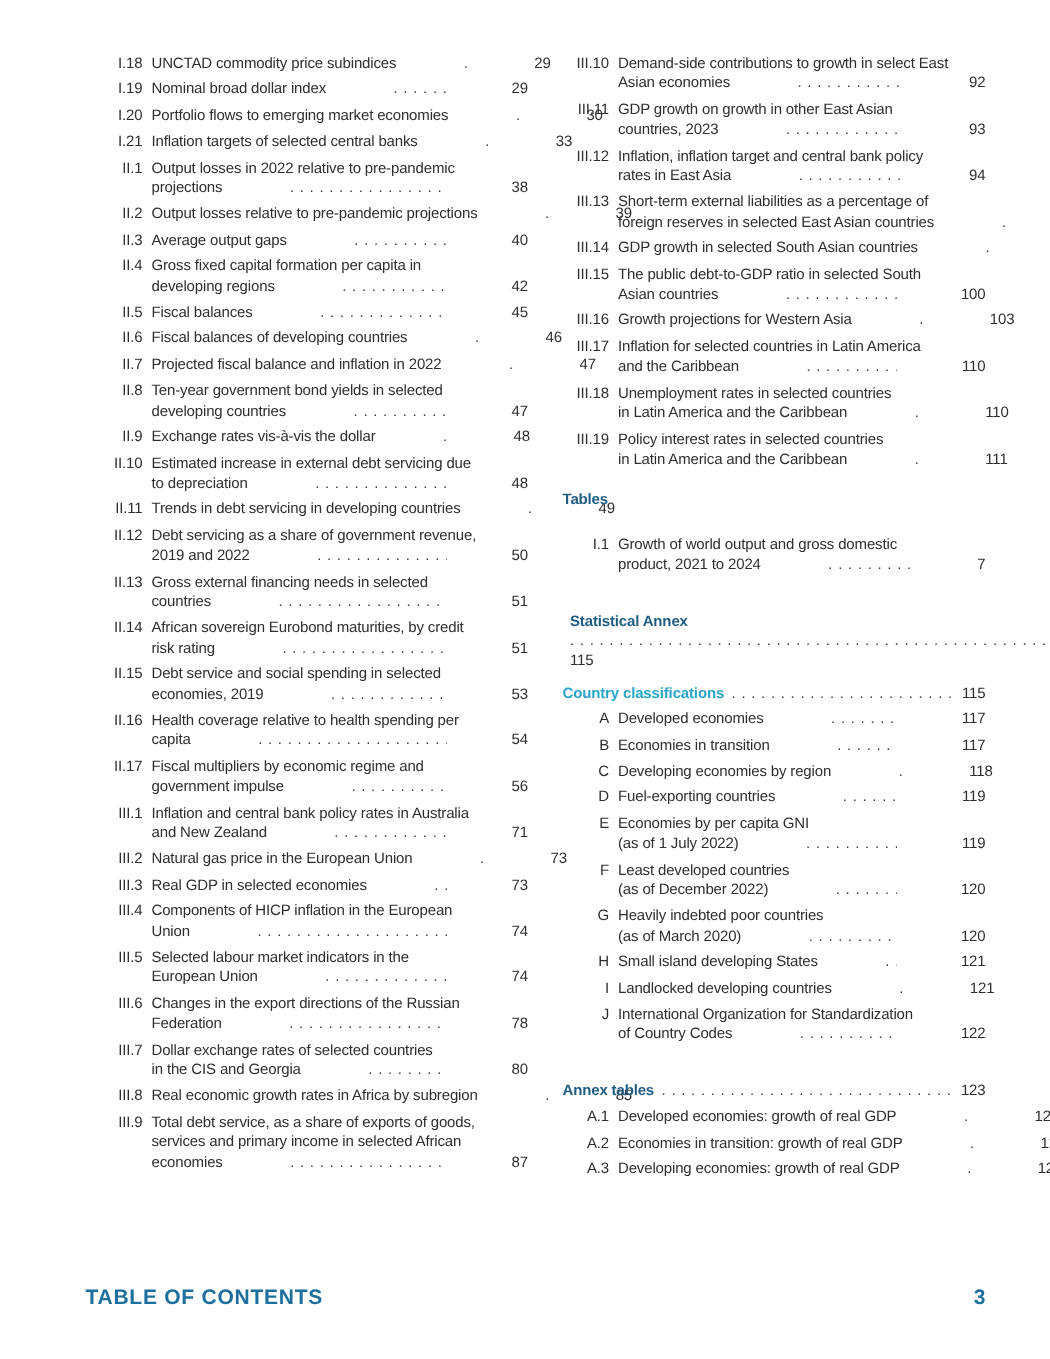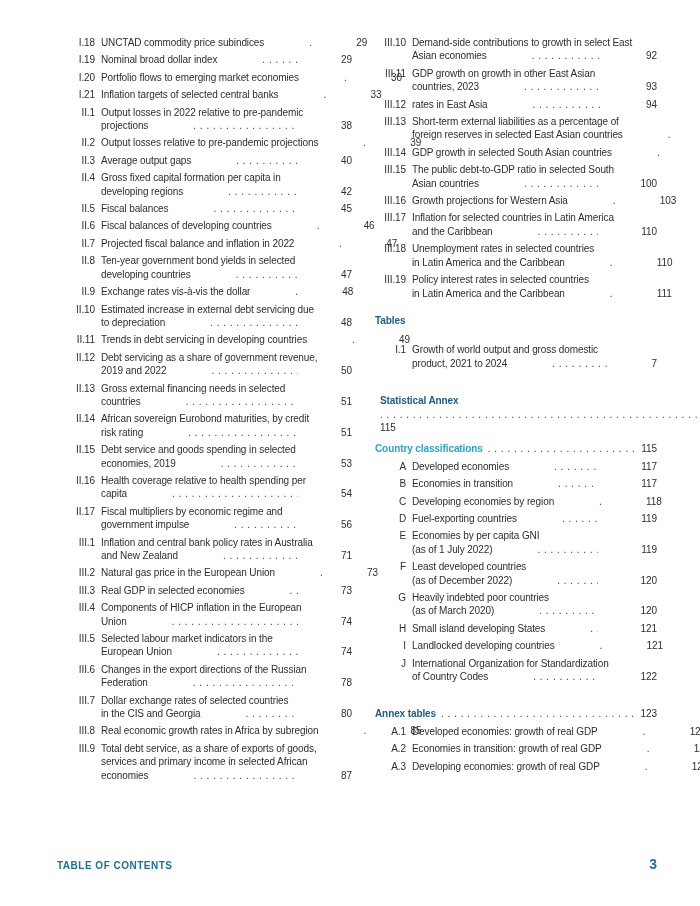--- a/index.html
+++ b/index.html
@@ -50,21 +50,21 @@
   .hd-cyan { color: var(--heading-cyan); text-align: center; }
   .hleader { display: flex; align-items: baseline; margin-bottom: 4px; }
   .hleader .htext { font-weight: 700; white-space: nowrap; }
   .hleader.hmb8 { margin-bottom: 8px; flex-direction: column; }
 
   .footer {
     position: absolute; left: 57px; right: 43px; top: 856px;
     display: flex; justify-content: space-between; align-items: baseline;
   }
   .footer-label {
-    color: var(--footer-blue); font-size: 10px; font-weight: 700;
+    color: var(--footer-blue); font-size: 14px; font-weight: 700;
     letter-spacing: 0.5px; text-transform: uppercase;
   }
   .footer-page {
     color: var(--footer-blue); font-size: 14px; font-weight: 700;
   }
 </style>
 </head>
 <body>
 
 <div class="page">
@@ -253,21 +253,21 @@
             <div class="lastline">
               <span class="ltext">risk rating</span>
               <span class="dots"></span>
               <span class="pg">51</span>
             </div>
           </div>
         </div>
         <div class="entry">
           <span class="num">II.15</span>
           <div class="ebody">
-            <div class="line">Debt service and goods spending in selected</div>
+            <div class="line">Debt service and social spending in selected</div>
             <div class="lastline">
               <span class="ltext">economies, 2019</span>
               <span class="dots"></span>
               <span class="pg">53</span>
             </div>
           </div>
         </div>
         <div class="entry">
           <span class="num">II.16</span>
           <div class="ebody">
@@ -407,20 +407,21 @@
             <div class="lastline">
               <span class="ltext">countries, 2023</span>
               <span class="dots"></span>
               <span class="pg">93</span>
             </div>
           </div>
         </div>
         <div class="entry">
           <span class="num">III.12</span>
           <div class="ebody">
+            <div class="line">Inflation, inflation target and central bank policy</div>
             <div class="lastline">
               <span class="ltext">rates in East Asia</span>
               <span class="dots"></span>
               <span class="pg">94</span>
             </div>
           </div>
         </div>
         <div class="entry">
           <span class="num">III.13</span>
           <div class="ebody">

